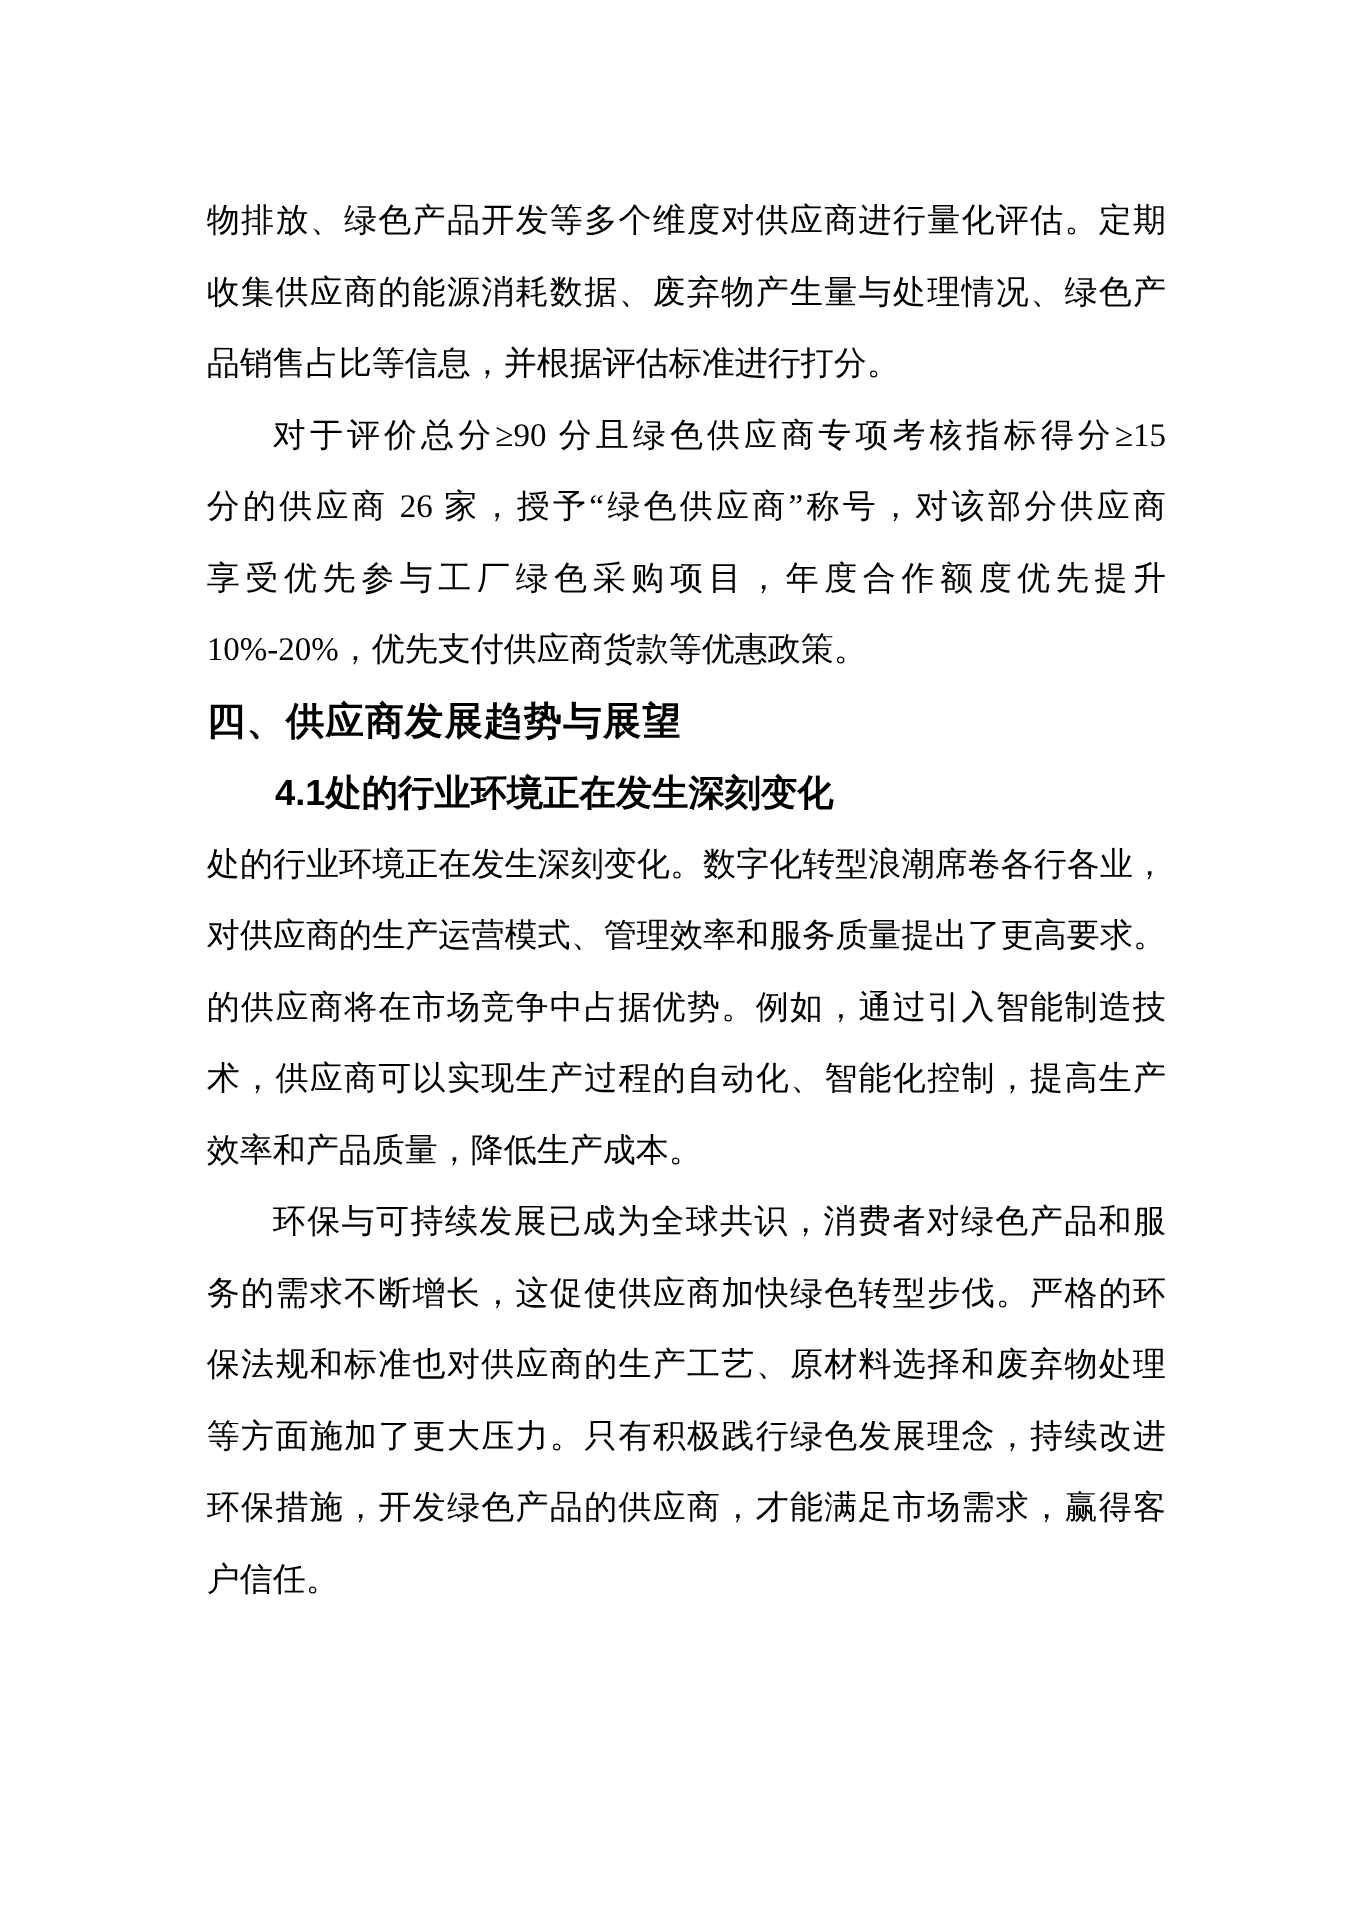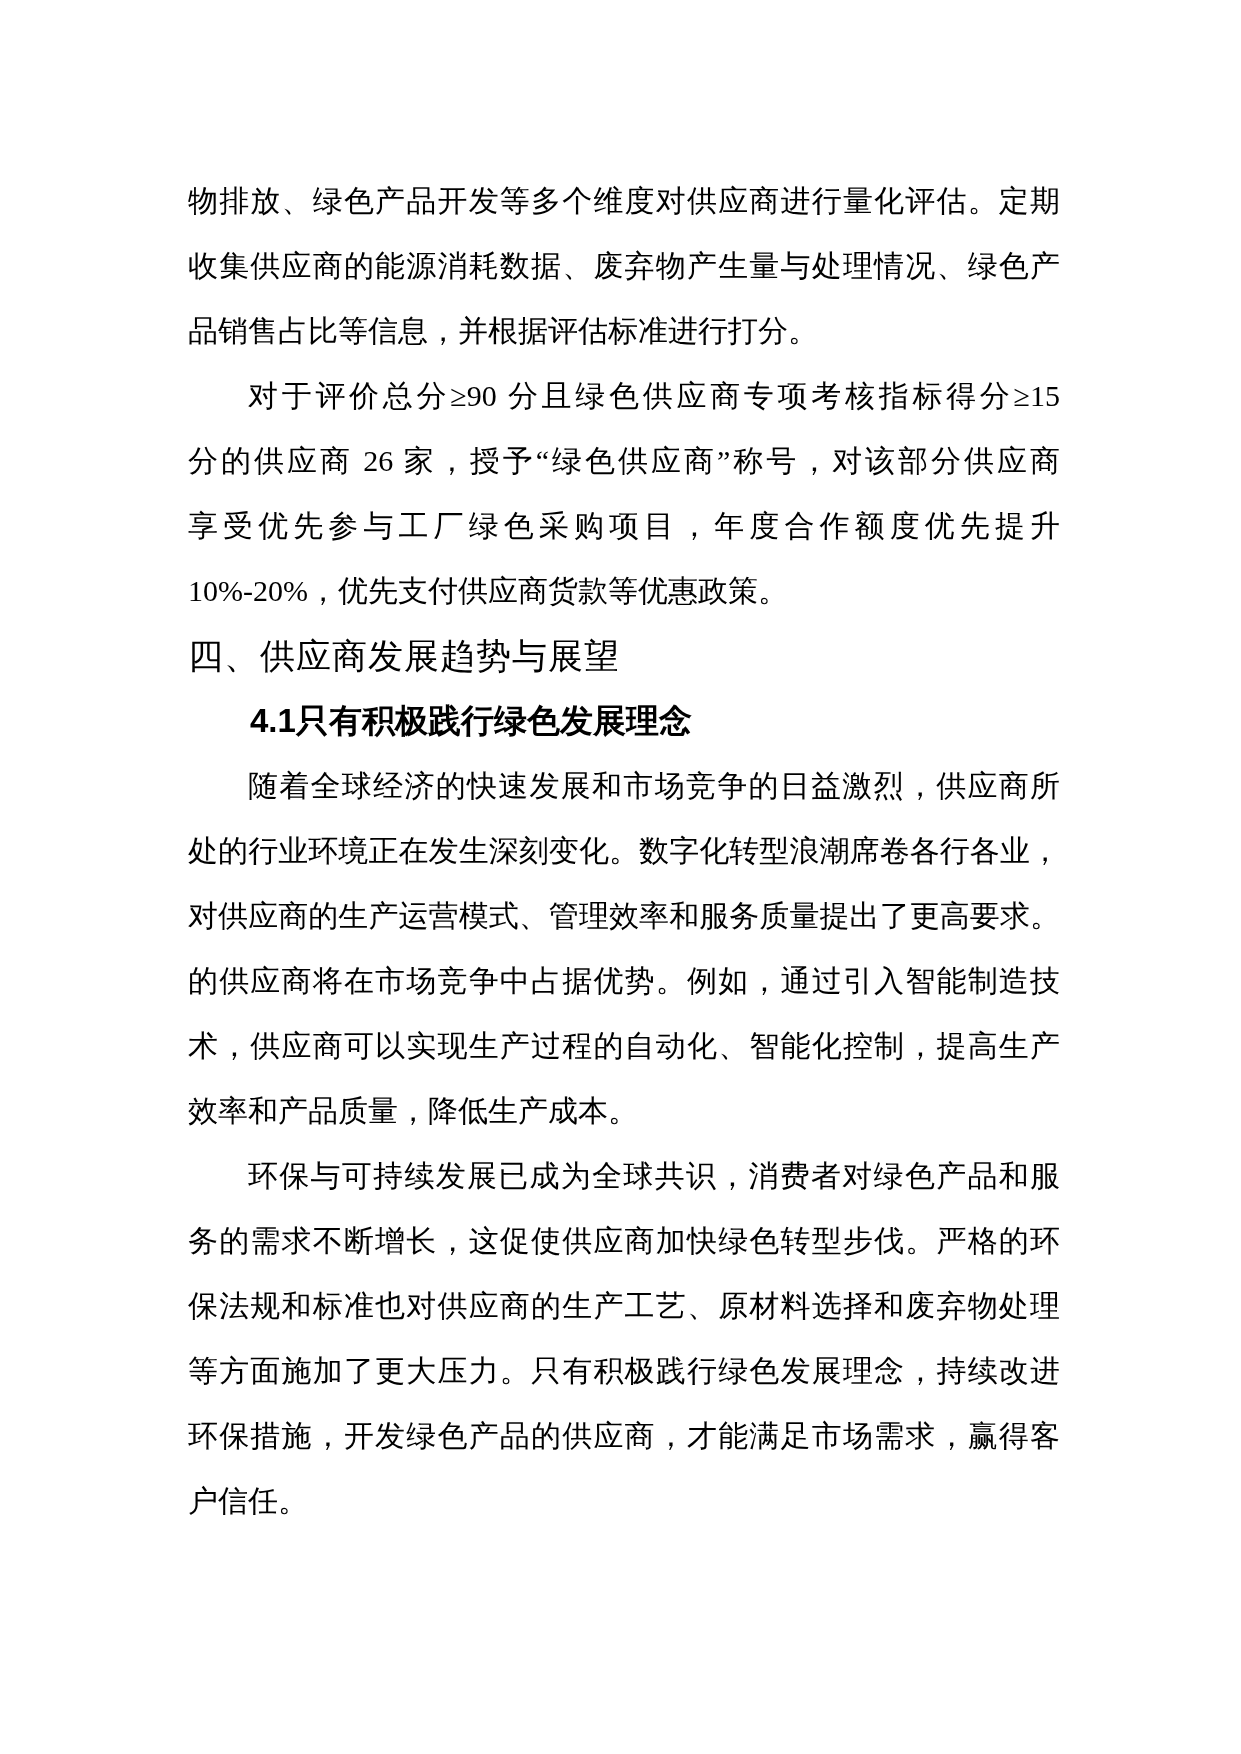--- a/index.html
+++ b/index.html
@@ -43,21 +43,21 @@
     text-align: center;
     text-align-last: left;
   }
   .line.indent {
     text-indent: 60px;
   }
   .h1-line {
     height: 65px;
     line-height: 65px;
     font-size: 35px;
-    font-weight: 400;
+    font-weight: 700;
     font-family: "Liberation Sans", "DejaVu Sans", sans-serif;
     letter-spacing: 1px;
   }
   .h2-line {
     height: 65px;
     line-height: 65px;
     font-size: 33px;
     font-weight: 700;
     padding-left: 62px;
     font-family: "Liberation Sans", "DejaVu Sans", sans-serif;
@@ -76,23 +76,22 @@
         <div class="line fill">收集供应商的能源消耗数据、废弃物产生量与处理情况、绿色产</div>
         <div class="line end">品销售占比等信息，并根据评估标准进行打分。</div>
       </div>
       <div>
         <div class="line fill indent">对于评价总分≥90 分且绿色供应商专项考核指标得分≥15</div>
         <div class="line fill">分的供应商 26 家，授予“绿色供应商”称号，对该部分供应商</div>
         <div class="line fill">享受优先参与工厂绿色采购项目，年度合作额度优先提升</div>
         <div class="line end">10%-20%，优先支付供应商货款等优惠政策。</div>
       </div>
       <div class="h1-line">四、供应商发展趋势与展望</div>
-      <div class="h2-line"><span class="h2-num">4.1</span><span>只有积极践行绿色发展理念</span></div>
+      <div class="h2-line"><span class="h2-num">4.1</span><span>处的行业环境正在发生深刻变化</span></div>
       <div>
-        <div class="line fill indent">随着全球经济的快速发展和市场竞争的日益激烈，供应商所</div>
         <div class="line fill">处的行业环境正在发生深刻变化。数字化转型浪潮席卷各行各业，</div>
         <div class="line fill">对供应商的生产运营模式、管理效率和服务质量提出了更高要求。</div>
         <div class="line fill">的供应商将在市场竞争中占据优势。例如，通过引入智能制造技</div>
         <div class="line fill">术，供应商可以实现生产过程的自动化、智能化控制，提高生产</div>
         <div class="line end">效率和产品质量，降低生产成本。</div>
       </div>
       <div>
         <div class="line fill indent">环保与可持续发展已成为全球共识，消费者对绿色产品和服</div>
         <div class="line fill">务的需求不断增长，这促使供应商加快绿色转型步伐。严格的环</div>
         <div class="line fill">保法规和标准也对供应商的生产工艺、原材料选择和废弃物处理</div>

